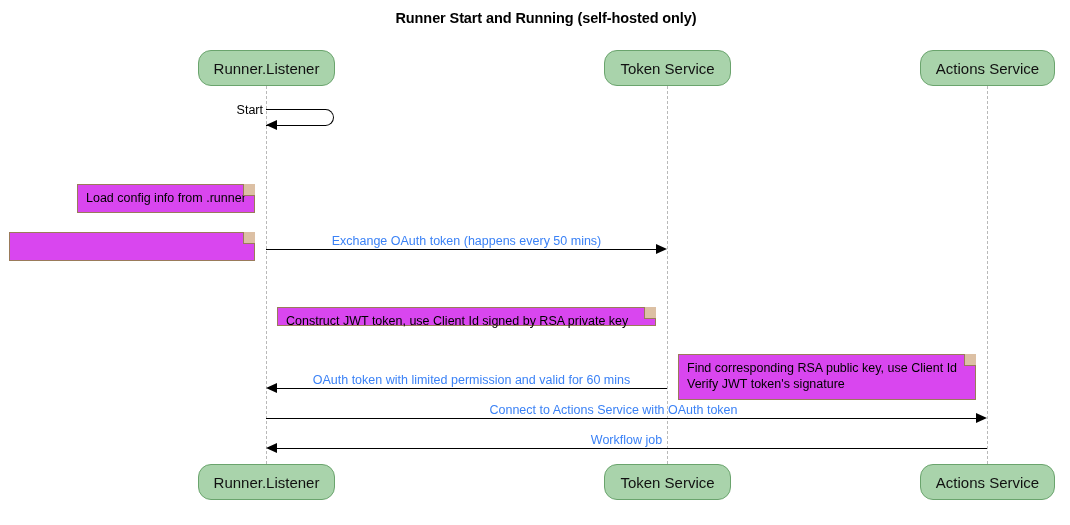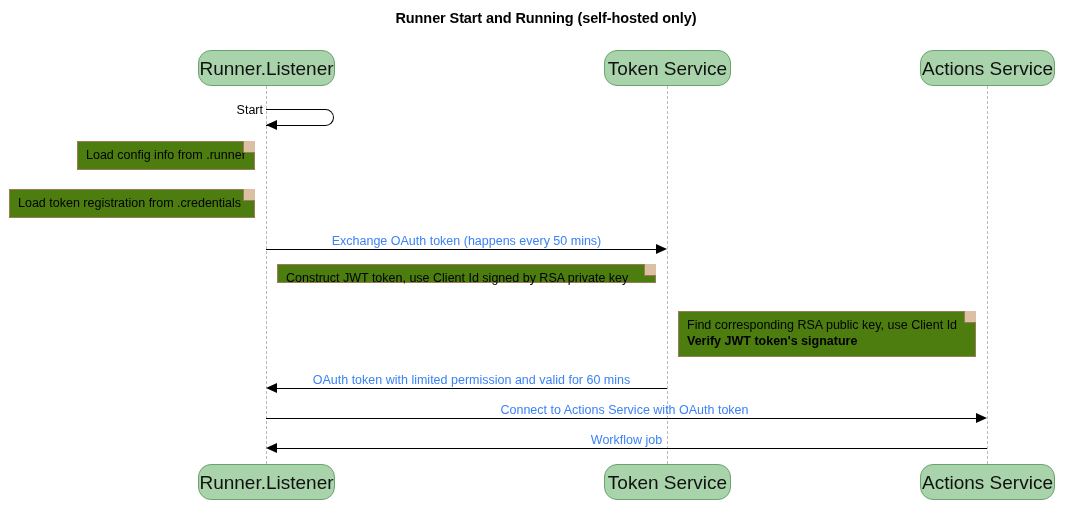--- a/index.html
+++ b/index.html
@@ -33,47 +33,48 @@
 
   
   .participant{
     position:absolute;
     background:#a9d3ab;
     border:1px solid #6aa46d;
     border-radius:13px;
     height:36px;
     line-height:35px;
     text-align:center;
-    font-size:19px;
+    font-size:15px;
     color:#111;
     box-sizing:border-box;
     white-space:nowrap;
   }
 
   
   .note{
     position:absolute;
-    background:#4d7c0f;
+    background:#d946ef;
     border:1px solid #9a7b5a;
     box-sizing:border-box;
     font-size:12.5px;
     color:#000;
     padding:5px 8px 4px 8px;
     line-height:16px;
+    margin-top:43px;
   }
   .note .fold{
     position:absolute;
     top:-1px;right:-1px;
     width:11px;height:11px;
     background:#dcc0a4;
     border-left:1px solid #9a7b5a;
     border-bottom:1px solid #9a7b5a;
   }
   .note .txt{display:block;}
-  .note .txt2{display:block;font-weight:bold;}
+  .note .txt2{display:block;}
 
   
   .msg-line{
     position:absolute;
     height:0;
     border-top:1.5px solid #000;
   }
   .arrow-r{
     position:absolute;
     width:0;height:0;
@@ -136,21 +137,20 @@
   <div class="selfloop" style="left:266px;top:109px;width:68px;height:17px;"></div>
   <div class="arrow-l" style="left:266px;top:120px;"></div>
 
   <div class="note" style="left:77px;top:141px;width:178px;height:29px;">
     <span class="fold"></span>
     <span class="txt">Load config info from .runner</span>
   </div>
 
   <div class="note" style="left:9px;top:189px;width:246px;height:29px;">
     <span class="fold"></span>
-    <span class="txt">Load token registration from .credentials</span>
   </div>
 
   <div class="msg-label" style="left:266px;top:234px;width:401px;">Exchange OAuth token (happens every 50 mins)</div>
   <div class="msg-line" style="left:266px;top:249px;width:390px;"></div>
   <div class="arrow-r" style="left:656px;top:244px;"></div>
 
   <div class="note" style="left:277px;top:264px;width:379px;height:19px;">
     <span class="fold"></span>
     <span class="txt">Construct JWT token, use Client Id signed by RSA private key</span>
   </div>
@@ -158,21 +158,21 @@
   <div class="note" style="left:678px;top:311px;width:298px;height:46px;">
     <span class="fold"></span>
     <span class="txt">Find corresponding RSA public key, use Client Id</span>
     <span class="txt2">Verify JWT token's signature</span>
   </div>
 
   <div class="msg-label" style="left:276px;top:373px;width:391px;">OAuth token with limited permission and valid for 60 mins</div>
   <div class="msg-line" style="left:277px;top:388px;width:390px;"></div>
   <div class="arrow-l" style="left:266px;top:383px;"></div>
 
-  <div class="msg-label" style="left:264px;top:403px;width:721px;">Connect to Actions Service with OAuth token</div>
+  <div class="msg-label" style="left:253px;top:403px;width:721px;">Connect to Actions Service with OAuth token</div>
   <div class="msg-line" style="left:266px;top:418px;width:710px;"></div>
   <div class="arrow-r" style="left:976px;top:413px;"></div>
 
   <div class="msg-label" style="left:266px;top:433px;width:721px;">Workflow job</div>
   <div class="msg-line" style="left:277px;top:448px;width:710px;"></div>
   <div class="arrow-l" style="left:266px;top:443px;"></div>
 
   <div class="participant" style="left:198px;top:464px;width:137px;">
     <span>Runner.Listener</span>
   </div>

